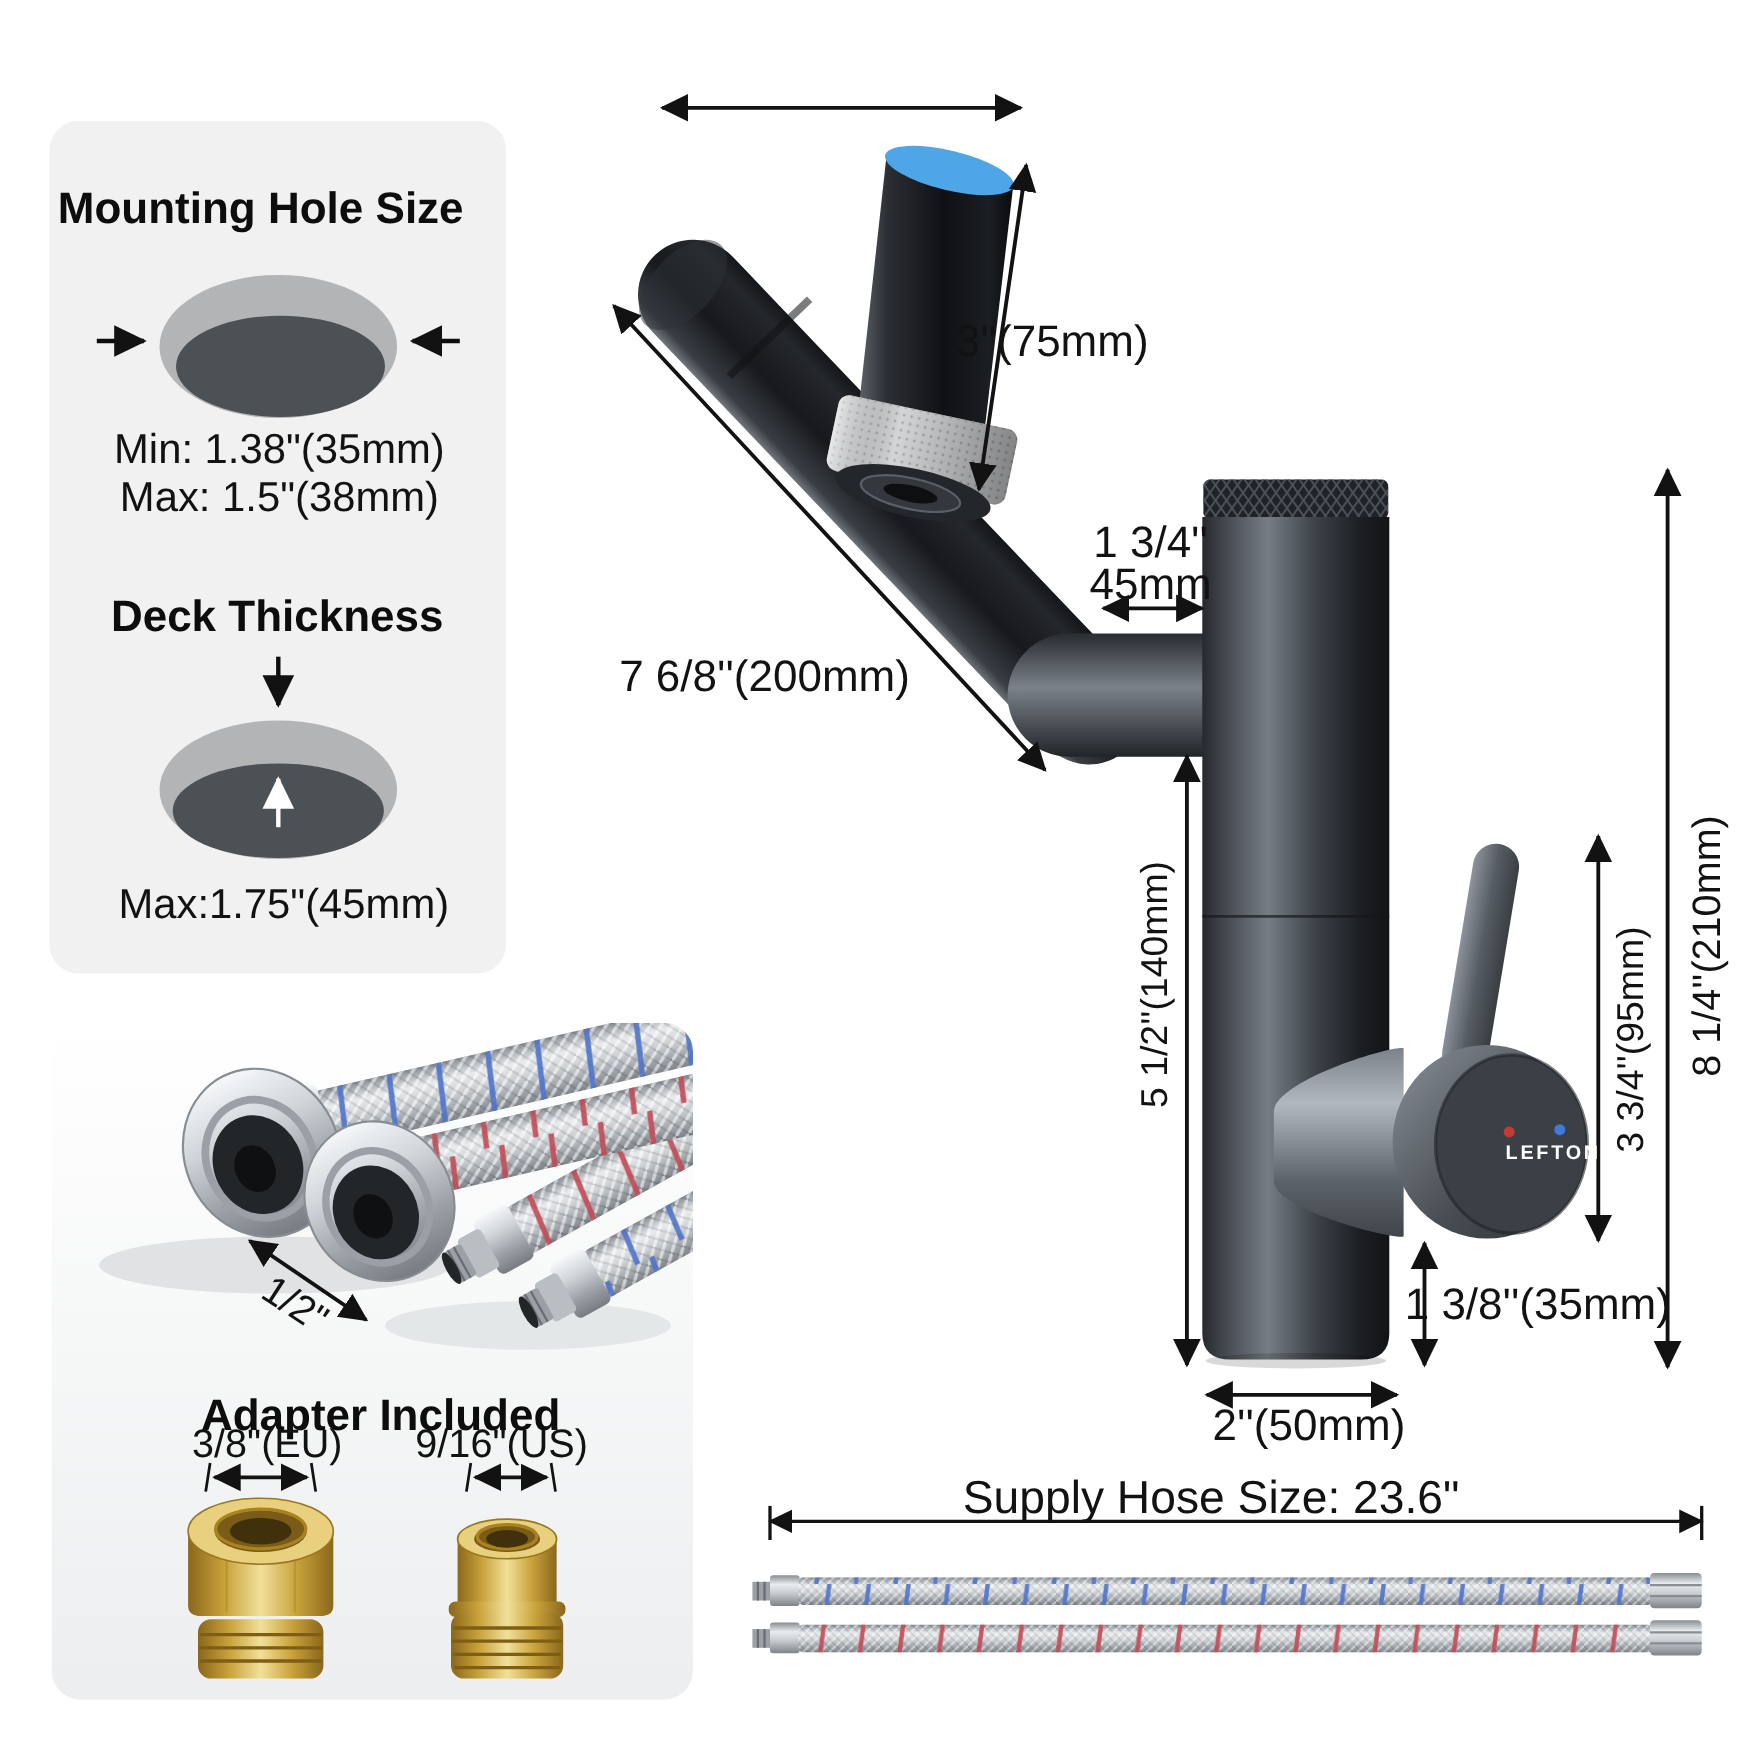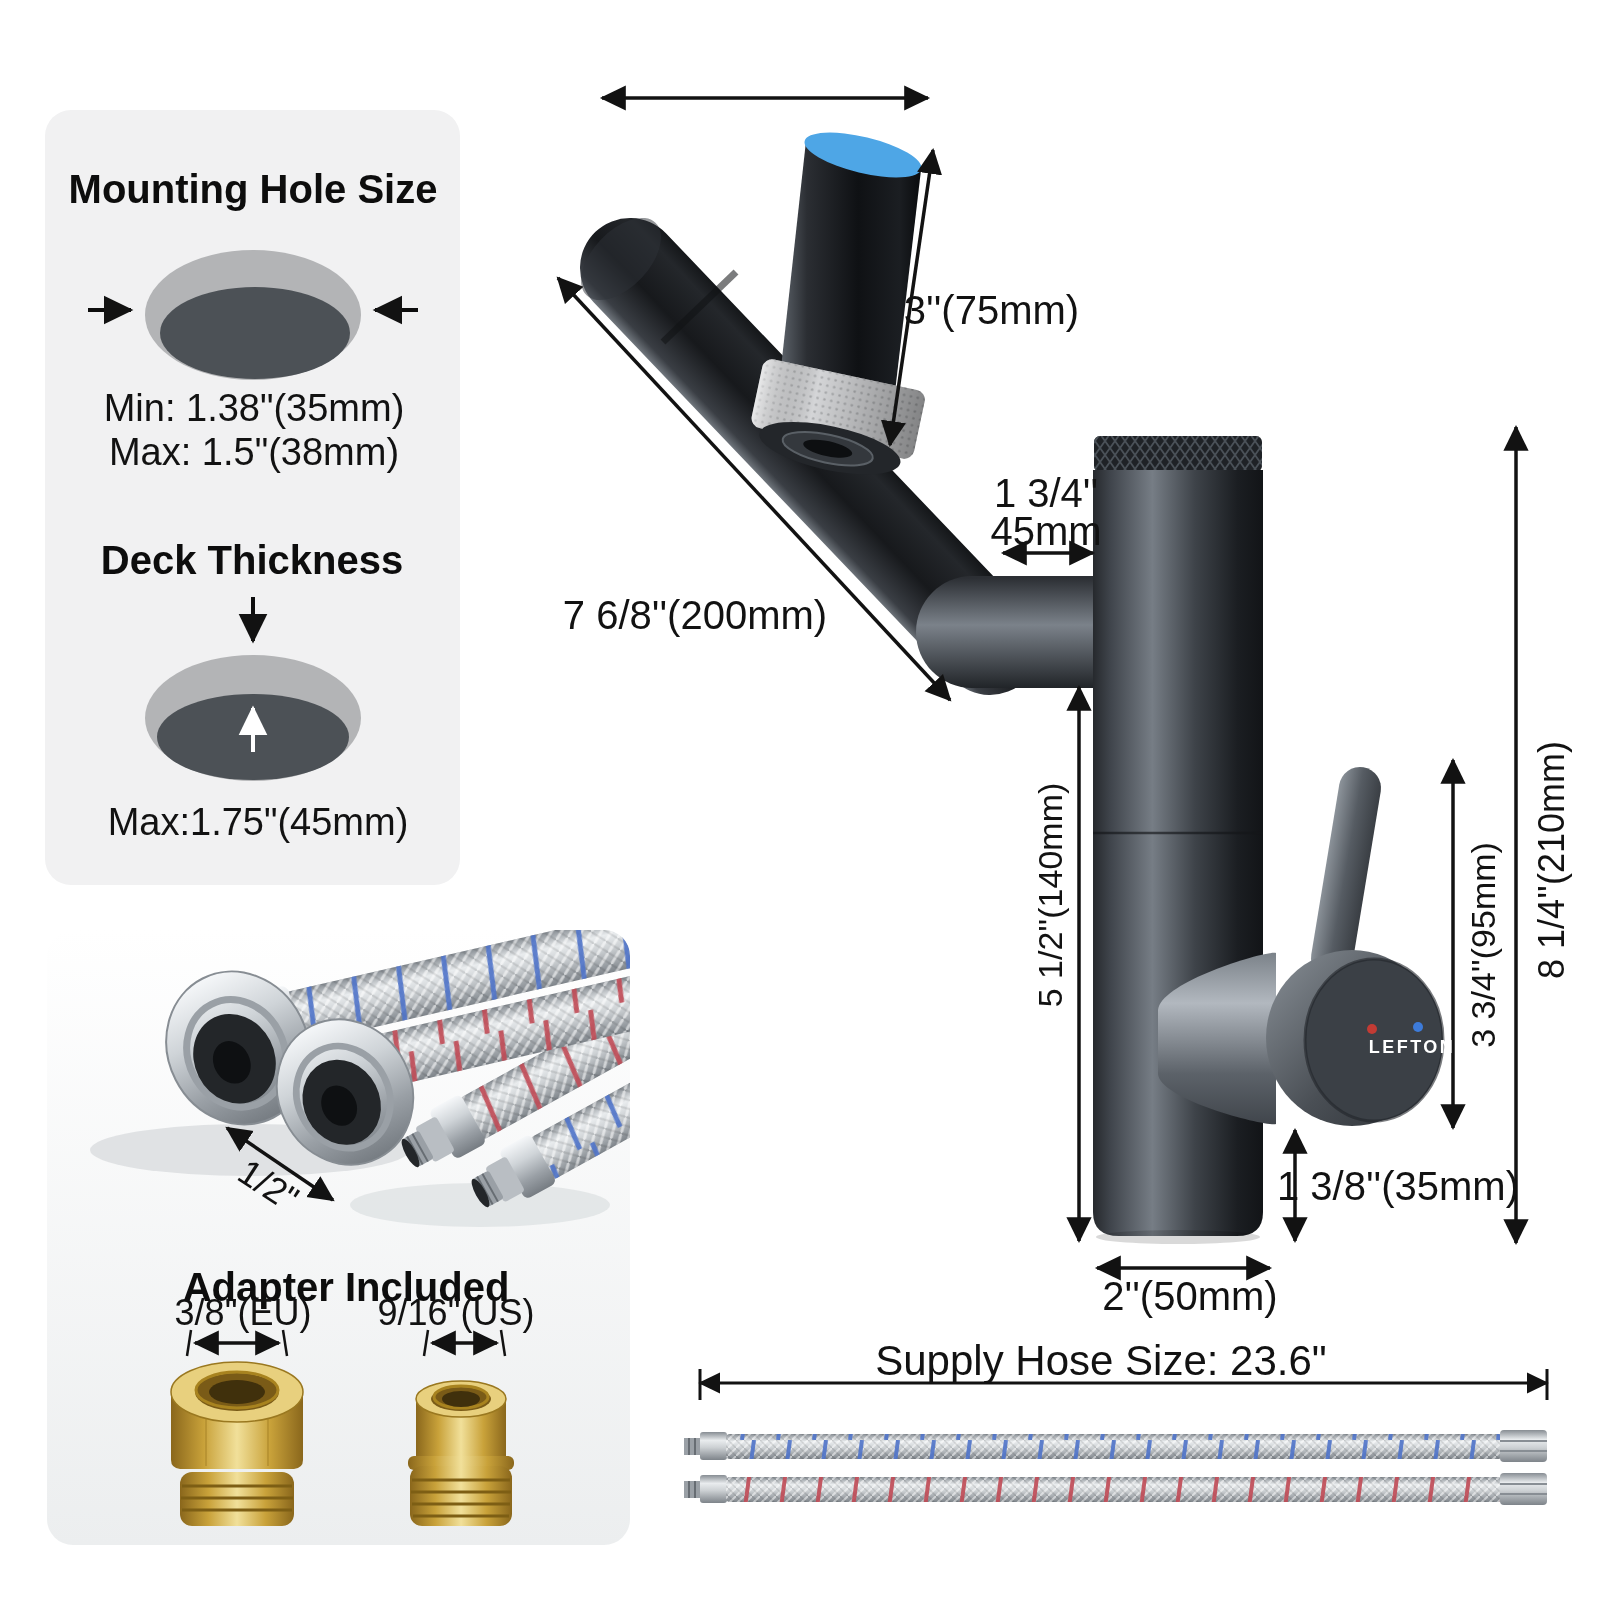--- a/index.html
+++ b/index.html
@@ -316,32 +316,32 @@
     <rect x="700" y="1475" width="27" height="28" rx="3" fill="url(#gSilverV)"></rect>
     <rect x="726" y="1477" width="776" height="25" rx="4" fill="url(#gSilverV)"></rect>
     <rect x="726" y="1477" width="776" height="25" rx="4" fill="url(#patBraid)"></rect>
     <rect x="726" y="1477" width="776" height="25" rx="4" fill="url(#patStripeR)"></rect>
     <rect x="1500" y="1473" width="47" height="32" rx="4" fill="url(#gSilverV)"></rect>
     <line x1="1500" y1="1484" x2="1547" y2="1484" stroke="#888e94" stroke-width="2"></line>
     <line x1="1500" y1="1494" x2="1547" y2="1494" stroke="#888e94" stroke-width="2"></line>
   </g>
 </svg>
 
-<div class="lbl bold fs40" style="left:253px;top:190px;">Mounting Hole Size</div>
+<div class="lbl bold fs40" style="left:237px;top:190px;">Mounting Hole Size</div>
 <div class="lbl fs38" style="left:254px;top:409px;">Min: 1.38"(35mm)</div>
 <div class="lbl fs38" style="left:254px;top:453px;">Max: 1.5"(38mm)</div>
 <div class="lbl bold fs40" style="left:252px;top:561px;">Deck Thickness</div>
 <div class="lbl fs38" style="left:258px;top:823px;">Max:1.75"(45mm)</div>
 
 <div class="lbl rot33 fs36" style="left:268px;top:1186px;">1/2"</div>
 <div class="lbl bold fs40" style="left:346px;top:1288px;">Adapter Included</div>
 <div class="lbl fs36" style="left:243px;top:1313px;">3/8"(EU)</div>
 <div class="lbl fs36" style="left:456px;top:1313px;">9/16"(US)</div>
 
-<div class="lbl fs40" style="left:978px;top:311px;padding-left:27px;">3''(75mm)</div>
+<div class="lbl fs40" style="left:943px;top:311px;padding-left:27px;">3''(75mm)</div>
 <div class="lbl fs40" style="left:695px;top:616px;">7 6/8''(200mm)</div>
 <div class="lbl fs40" style="left:1046px;top:494px;">1 3/4''</div>
 <div class="lbl fs40" style="left:1046px;top:506px;margin-top:26px;">45mm</div>
 <div class="lbl rot fs34" style="left:1050px;top:895px;">5 1/2''(140mm)</div>
 <div class="lbl fs40" style="left:1398px;top:1187px;">1 3/8''(35mm)</div>
 <div class="lbl rot fs34" style="left:1483px;top:945px;">3 3/4''(95mm)</div>
 <div class="lbl rot fs36" style="left:1552px;top:860px;">8 1/4''(210mm)</div>
 <div class="lbl fs40" style="left:1190px;top:1297px;">2''(50mm)</div>
 
 <div class="lbl fs42" style="left:1101px;top:1361px;">Supply Hose Size: 23.6"</div>

